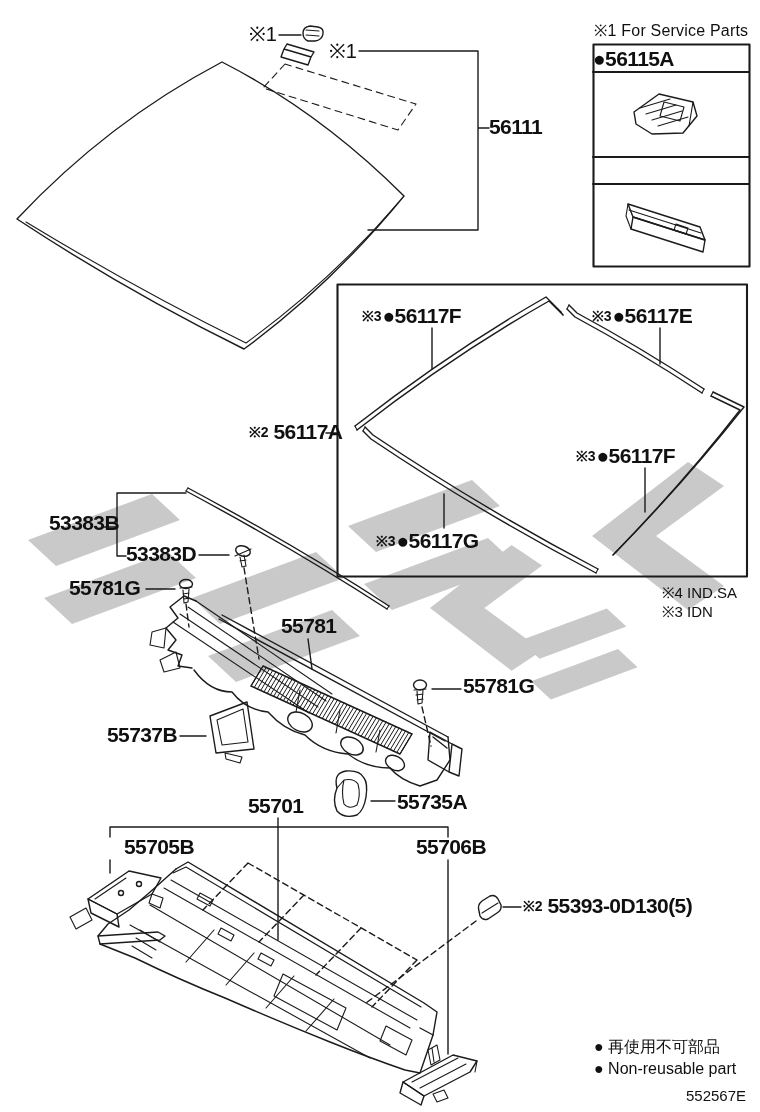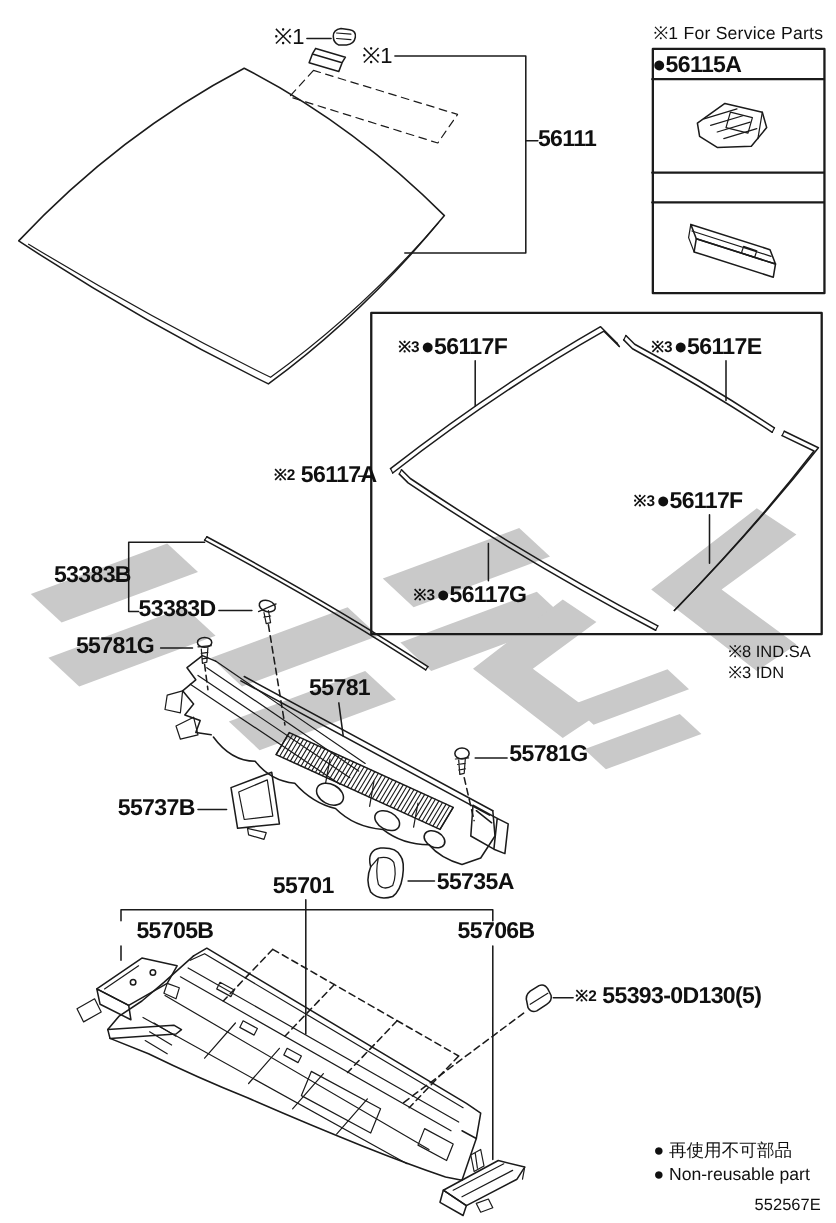--- a/index.html
+++ b/index.html
@@ -265,21 +265,21 @@
 
 <div class="lbl hdr" style="left:594px;top:23px;">※1 For Service Parts</div>
 <div class="sp-title" style="top:47px;">●56115A</div>
 
 <div class="lbl" style="left:362px;top:305px;"><span class="pfx">※3</span><span class="pn">●56117F</span></div>
 <div class="lbl" style="left:592px;top:305px;"><span class="pfx">※3</span><span class="pn">●56117E</span></div>
 <div class="lbl" style="left:576px;top:445px;"><span class="pfx">※3</span><span class="pn">●56117F</span></div>
 <div class="lbl" style="left:376px;top:530px;"><span class="pfx">※3</span><span class="pn">●56117G</span></div>
 <div class="lbl" style="left:217px;top:421px;margin-left:32px;"><span class="pfx gap">※2</span><span class="pn">56117A</span></div>
 
-<div class="lbl note" style="left:662px;top:585px;">※8 IND.SA</div>
+<div class="lbl note" style="left:662px;top:585px;">※4 IND.SA</div>
 <div class="lbl note" style="left:662px;top:604px;">※3 IDN</div>
 
 <div class="lbl pn" style="left:31px;top:512px;margin-left:18px;">53383B</div>
 <div class="lbl pn" style="left:126px;top:543px;">53383D</div>
 <div class="lbl pn" style="left:69px;top:577px;">55781G</div>
 <div class="lbl pn" style="left:281px;top:615px;">55781</div>
 <div class="lbl pn" style="left:463px;top:675px;">55781G</div>
 <div class="lbl pn" style="left:107px;top:724px;text-align:right;">55737B</div>
 <div class="lbl pn" style="left:397px;top:791px;">55735A</div>
 

